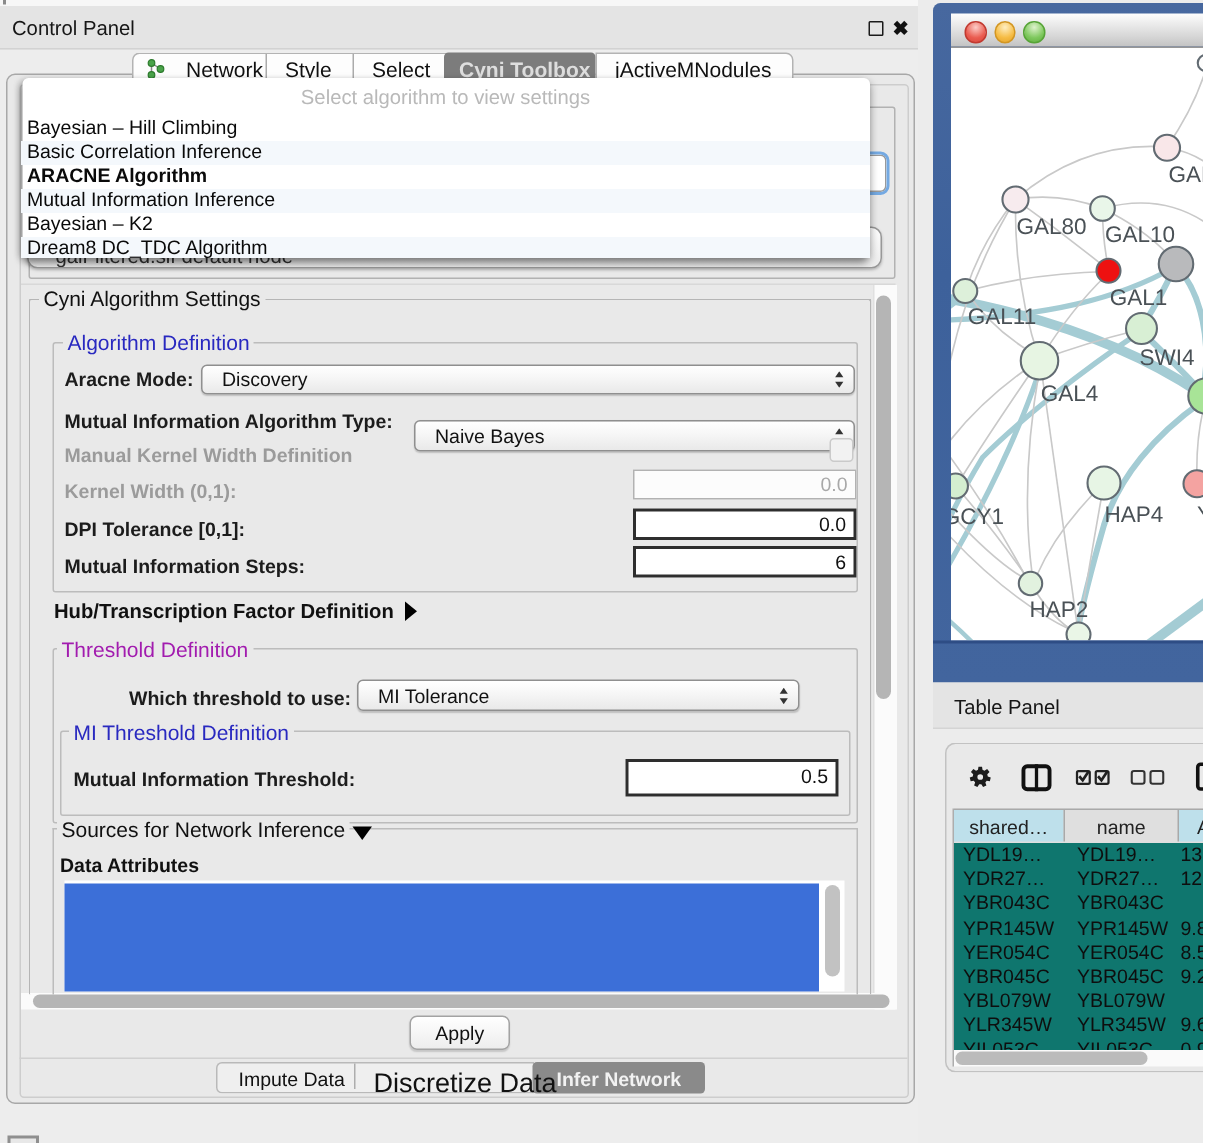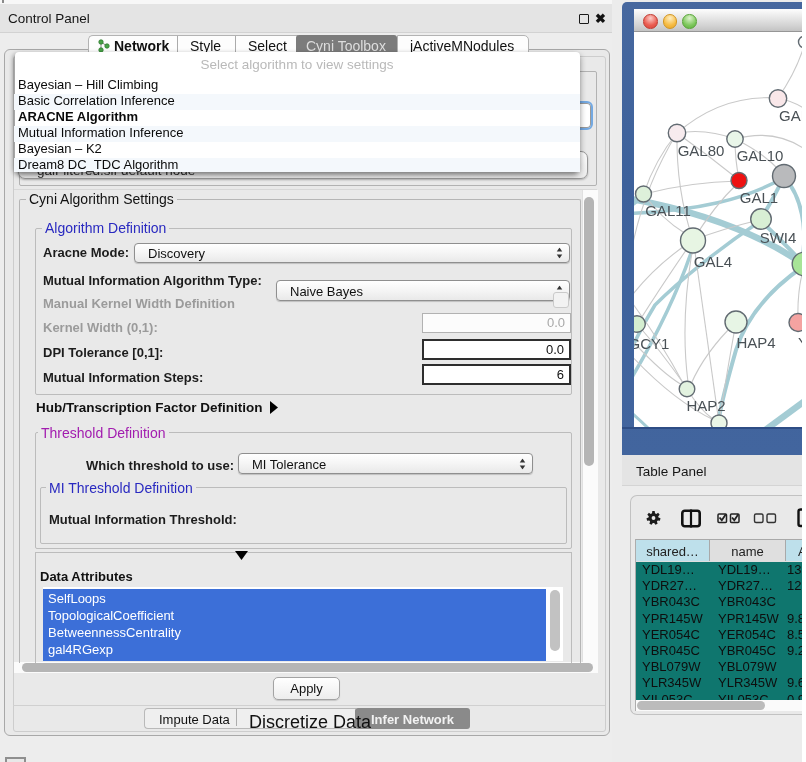--- a/index.html
+++ b/index.html
@@ -30,31 +30,31 @@
 
   <div class="abs" style="left:4px;top:49px;width:604px;height:685px;border:1px solid #a8a8a8;border-radius:6px;background:#e9e9e9;"></div>
 
   <div class="abs" style="left:13px;top:56px;width:591px;height:674px;border:1px solid #cdcdcd;border-radius:3px;background:#e9e9e9;"></div>
 
   <div class="abs" style="left:88px;top:35px;width:209px;height:19px;background:#fdfdfd;border:1px solid #b3b3b3;border-right:none;border-radius:5px 0 0 0;"></div>
   <div class="abs" style="left:177px;top:36px;width:1px;height:18px;background:#ababab;"></div>
   <div class="abs" style="left:235px;top:36px;width:1px;height:18px;background:#ababab;"></div>
   <div class="abs" style="left:296px;top:35px;width:101px;height:21px;background:#7c7c7c;border-radius:3px;"></div>
   <div class="abs" style="left:397px;top:35px;width:130px;height:20px;background:#fdfdfd;border:1px solid #b3b3b3;border-radius:0 5px 0 0;"></div>
-  <div class="abs" style="left:114px;top:38px;font-size:14px;color:#111;font-weight:bold;">Network</div>
+  <div class="abs" style="left:124px;top:38px;font-size:14px;color:#111;">Network</div>
   <svg class="abs" style="left:97px;top:39px;" width="14" height="14" viewBox="0 0 14 14">
       <line x1="4" y1="3" x2="10" y2="7" stroke="#888" stroke-width="1"></line>
       <line x1="4" y1="3" x2="4" y2="11" stroke="#888" stroke-width="1"></line>
       <circle cx="4" cy="3" r="2.2" fill="#4aa34a" stroke="#2c7a2c" stroke-width="0.8"></circle>
       <circle cx="10" cy="7" r="2.2" fill="#4aa34a" stroke="#2c7a2c" stroke-width="0.8"></circle>
       <circle cx="4" cy="11" r="2.2" fill="#4aa34a" stroke="#2c7a2c" stroke-width="0.8"></circle>
     </svg>
   <div class="abs" style="left:190px;top:38px;font-size:14px;color:#111;">Style</div>
   <div class="abs" style="left:248px;top:38px;font-size:14px;color:#111;">Select</div>
-  <div class="abs" style="left:306px;top:38px;font-size:14px;color:#dedede;">Cyni Toolbox</div>
+  <div class="abs" style="left:306px;top:38px;font-size:14px;color:#dedede;font-weight:bold;">Cyni Toolbox</div>
   <div class="abs" style="left:410px;top:38px;font-size:14px;color:#111;">jActiveMNodules</div>
 
   <div class="abs" style="left:19px;top:71px;width:576px;height:113px;border:1px solid #b2b2b2;border-radius:2px;"></div>
   <div class="abs" style="left:480px;top:101px;width:109px;height:25px;border:2.5px solid #74a9e2;border-radius:6px;background:#fff;box-shadow:inset 0 0 0 1px #9a9a9a;"></div>
   <div class="abs" style="left:18px;top:151px;width:568px;height:26px;border:1px solid #989898;border-radius:7px;background:linear-gradient(#fdfdfd,#ececec);box-shadow:0 1px 2px rgba(0,0,0,0.25);overflow:hidden;">
       <span style="position:absolute;left:18px;top:11px;font-size:13.5px;color:#333;">galFiltered.sif default node</span>
     </div>
 
   <div class="abs" style="left:15px;top:52px;width:565px;height:120px;background:#fff;border-radius:4px 4px 5px 5px;box-shadow:0 3px 6px rgba(0,0,0,0.4),-2px 2px 4px rgba(0,0,0,0.18);"></div>
   <div class="abs" style="left:14px;top:94px;width:566px;height:16px;background:#f4f8fc;"></div>
@@ -113,30 +113,31 @@
   <div class="combo" style="left:238px;top:453px;width:293px;height:19px;">
       <span class="ct">MI Tolerance</span>
       <svg class="arr" viewBox="0 0 9 14">
         <path d="M4.5 0 L8 5 L1 5 Z" fill="#333"></path>
         <path d="M4.5 14 L8 9 L1 9 Z" fill="#333"></path>
       </svg>
     </div>
   <div class="abs" style="left:40px;top:487px;width:525px;height:55px;border:1px solid #bcbcbc;border-radius:2px;"></div>
   <div class="fst" style="left:46px;top:481px;color:#2929c0;">MI Threshold Definition</div>
   <div class="lbl" style="left:49px;top:512px;">Mutual Information Threshold:</div>
+  <div class="inp" style="left:417px;top:506px;width:128px;height:19px;border:2px solid #2e2e2e;padding:2px 5px 0 5px;">0.5</div>
 
   <div class="abs" style="left:35px;top:552px;width:535px;height:110px;border:1px solid #bcbcbc;border-bottom:none;"></div>
+  <div class="fst" style="left:38px;top:546px;color:#111;">Sources for Network Inference</div>
   <svg class="abs" style="left:234px;top:549px;" width="15" height="12" viewBox="0 0 15 12">
       <path d="M1 2 L14 2 L7.5 11 Z" fill="#000"></path>
     </svg>
   <div class="abs b" style="left:40px;top:569px;font-size:13px;color:#111;">Data Attributes</div>
 
   <div class="abs" style="left:43px;top:587px;width:520px;height:74px;background:#fff;"></div>
   <div class="abs" style="left:43px;top:589px;width:503px;height:72px;background:#3c6fd8;"></div>
-  <div class="abs" style="left:48px;top:591px;width:400px;font-size:13px;color:#fff;line-height:16.9px;">SelfLoops<br>TopologicalCoefficient<br>BetweennessCentrality<br>gal4RGexp</div>
   <div class="abs" style="left:550px;top:590px;width:10px;height:61px;background:#c2c2c2;border-radius:5px;"></div>
 
   <div class="abs" style="left:273px;top:677px;width:65px;height:21px;border:1px solid #a3a3a3;border-radius:5px;background:linear-gradient(#ffffff,#ededed);box-shadow:0 1px 1px rgba(0,0,0,0.15);text-align:center;font-size:13px;color:#111;line-height:21px;">Apply</div>
 
   <div class="abs" style="left:13px;top:705px;width:592px;height:1px;background:#d0d0d0;"></div>
   <div class="abs" style="left:144px;top:708px;width:211px;height:19px;background:#efefef;border:1px solid #b9b9b9;border-right:none;border-radius:4px 0 0 4px;"></div>
   <div class="abs" style="left:236px;top:709px;width:1px;height:17px;background:#adadad;"></div>
   <div class="abs" style="left:355px;top:708px;width:115px;height:21px;background:#8a8a8a;border-radius:3px;"></div>
   <div class="abs" style="left:159px;top:712px;font-size:13px;color:#111;">Impute Data</div>
   <div class="abs" style="left:249px;top:712px;font-size:18px;color:#111;">Discretize Data</div>

